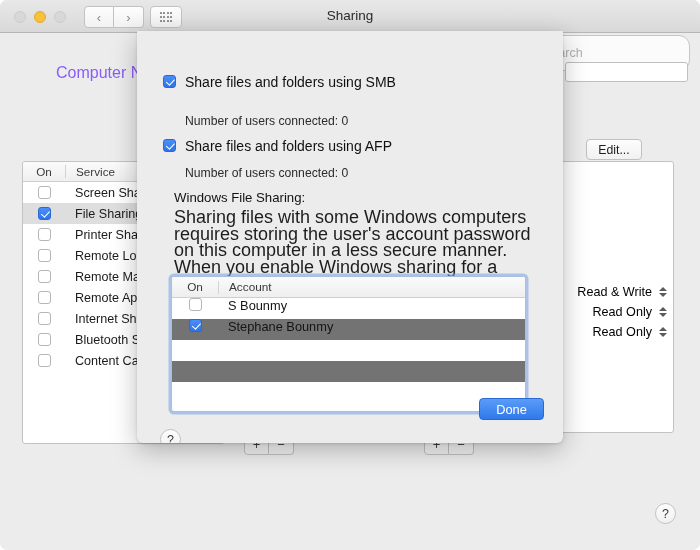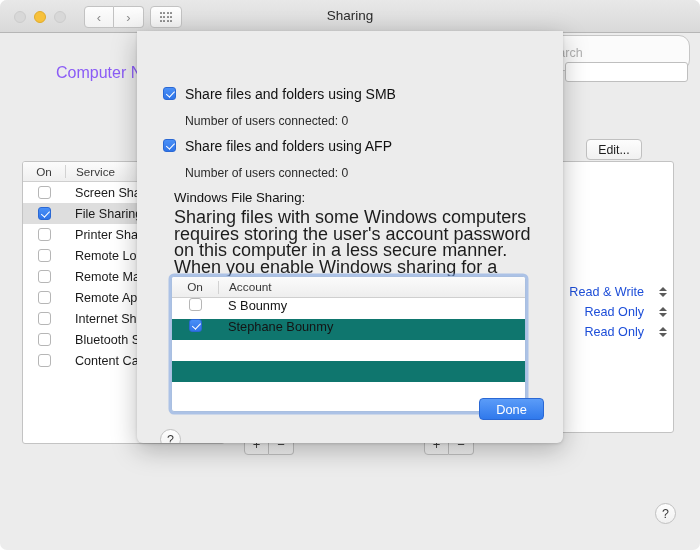--- a/index.html
+++ b/index.html
@@ -160,21 +160,21 @@
   }
   .users-table {
     position: absolute; left: 429px; top: 161px;
     width: 245px; height: 272px;
     background: #ffffff; border: 1px solid #c3c3c3; border-radius: 3px;
     overflow: hidden;
   }
   .perm-list { position: absolute; right: 6px; top: 120px; width: 110px; }
   .perm-row {
     height: 20px; display: flex; align-items: center; justify-content: flex-end;
-    font-size: 12.6px; color: #1d4ed8; gap: 14px;
+    font-size: 12.6px; color: #000000; gap: 6px;
   }
   .stepper {
     width: 9px; height: 15px; position: relative; flex: none;
     display: flex; flex-direction: column; align-items: center; justify-content: center; gap: 2px;
   }
   .stepper i { display: block; width: 0; height: 0; border-left: 4px solid transparent; border-right: 4px solid transparent; }
   .stepper i.up { border-bottom: 4px solid #5b5b5b; }
   .stepper i.dn { border-top: 4px solid #5b5b5b; }
 
   
@@ -240,21 +240,21 @@
     display: flex; align-items: center;
     font-size: 11.8px; color: #3a3a3a;
   }
   .acct-head .h-on { width: 46px; text-align: center; }
   .acct-head .h-div { width: 1px; height: 13px; background: #d2d2d2; }
   .acct-head .h-acct { padding-left: 10px; }
   .acct-row {
     height: 21px; display: flex; align-items: flex-start;
     font-size: 12.8px; color: #141414;
   }
-  .acct-row.alt { background: #0f766e; }
+  .acct-row.alt { background: #737373; }
   .acct-cb-cell { width: 46px; display: flex; justify-content: center; }
   .acct-name { padding-left: 10px; }
 
   .help-btn-sheet {
     position: absolute; left: 23px; top: 398px;
     width: 21px; height: 21px; border-radius: 50%;
     background: linear-gradient(to bottom, #fdfdfd, #f1f1f1);
     border: 1px solid #c0c0c0;
     font-size: 12.5px; color: #3a3a3a;
     display: flex; align-items: center; justify-content: center;
@@ -416,21 +416,21 @@
     </div>
     <div class="segbtns users">
       <div class="segbtn l">+</div>
       <div class="segbtn r">−</div>
     </div>
 
     <div class="help-btn-main">?</div>
 
     <div class="sheet">
 
-      <div class="sheet-cb-row" style="left:26px; top:56px;justify-content:center;">
+      <div class="sheet-cb-row" style="left:26px; top:44px;justify-content:center;">
         <span class="cb on"></span>
         <span class="lbl">Share files and folders using SMB</span>
       </div>
       <div class="sub-note" style="left:48px; top:83px;">Number of users connected: 0</div>
 
       <div class="sheet-cb-row" style="left:26px; top:108px;">
         <span class="cb on"></span>
         <span class="lbl">Share files and folders using AFP</span>
       </div>
       <div class="sub-note" style="left:48px; top:135px;">Number of users connected: 0</div>

